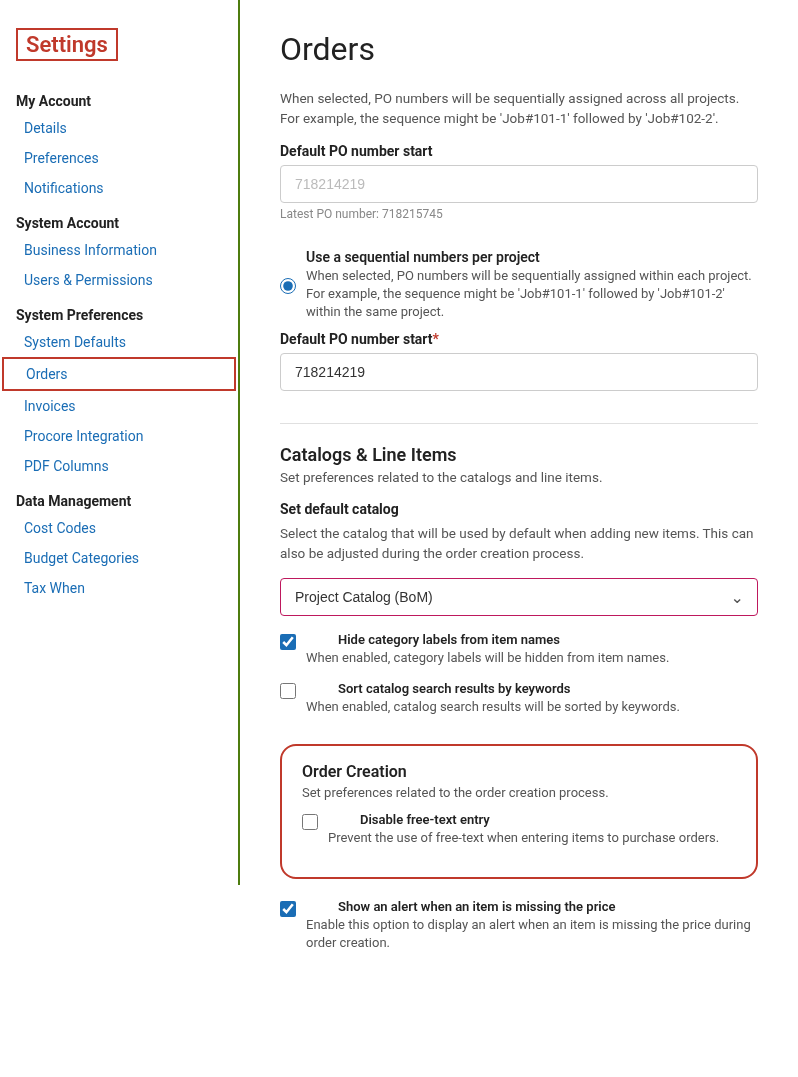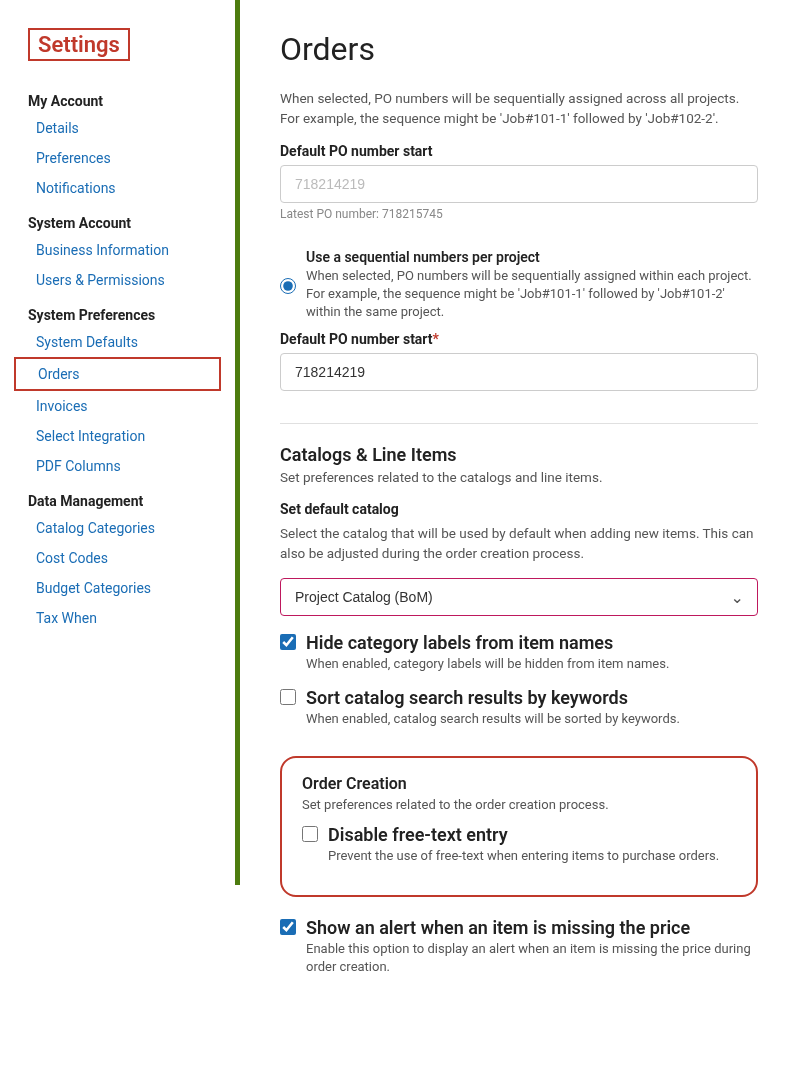--- a/index.html
+++ b/index.html
@@ -2,22 +2,22 @@
 <html><head>
   <meta charset="utf-8">
   <style>
     * { box-sizing: border-box; margin: 0; padding: 0; }
     body { font-family: -apple-system, BlinkMacSystemFont, 'Segoe UI', Roboto, sans-serif; display: flex; background: #fff; color: #333; font-size: 14px; }
 
     
     .sidebar {
       width: 240px;
       min-width: 240px;
-      border-right: 5px solid #4d7c0f;
-      padding: 16px 12px;
+      border-right: 2px solid #4d7c0f;
+      padding: 16px 0;
       height: 885px;
       overflow-y: auto;
     }
     .sidebar-title {
       font-size: 22px;
       font-weight: 600;
       color: #c0392b;
       border: 2px solid #c0392b;
       display: inline-block;
       padding: 2px 8px;
@@ -173,23 +173,24 @@
     .checkbox-option input[type="checkbox"] {
       margin-top: 2px;
       margin-right: 10px;
       width: 16px;
       height: 16px;
       flex-shrink: 0;
       accent-color: #1a6db5;
     }
     .checkbox-label {
       font-weight: 600;
-      font-size: 18px;
+      font-size: 13px;
       color: #222;
       margin-bottom: 2px;
+      margin-left: 32px;
     }
     .checkbox-desc {
       color: #555;
       font-size: 13px;
       line-height: 1.4;
     }
 
     
     .highlight-box {
       border: 2px solid #c0392b;
@@ -217,25 +218,24 @@
   <div class="sidebar-item">Notifications</div>
 
   <div class="sidebar-section-label">System Account</div>
   <div class="sidebar-item">Business Information</div>
   <div class="sidebar-item">Users &amp; Permissions</div>
 
   <div class="sidebar-section-label">System Preferences</div>
   <div class="sidebar-item">System Defaults</div>
   <div class="sidebar-item active">Orders</div>
   <div class="sidebar-item">Invoices</div>
-  <div class="sidebar-item">Select Integration</div>
+  <div class="sidebar-item">Procore Integration</div>
   <div class="sidebar-item">PDF Columns</div>
 
   <div class="sidebar-section-label">Data Management</div>
-  <div class="sidebar-item">Catalog Categories</div>
   <div class="sidebar-item">Cost Codes</div>
   <div class="sidebar-item">Budget Categories</div>
   <div class="sidebar-item">Tax When</div>
 </div>
 
 <div class="main">
   <div class="page-title">Orders</div>
 
   <div class="section">
     <p class="description-text">When selected, PO numbers will be sequentially assigned across all projects. For example, the sequence might be 'Job#101-1' followed by 'Job#102-2'.</p>

